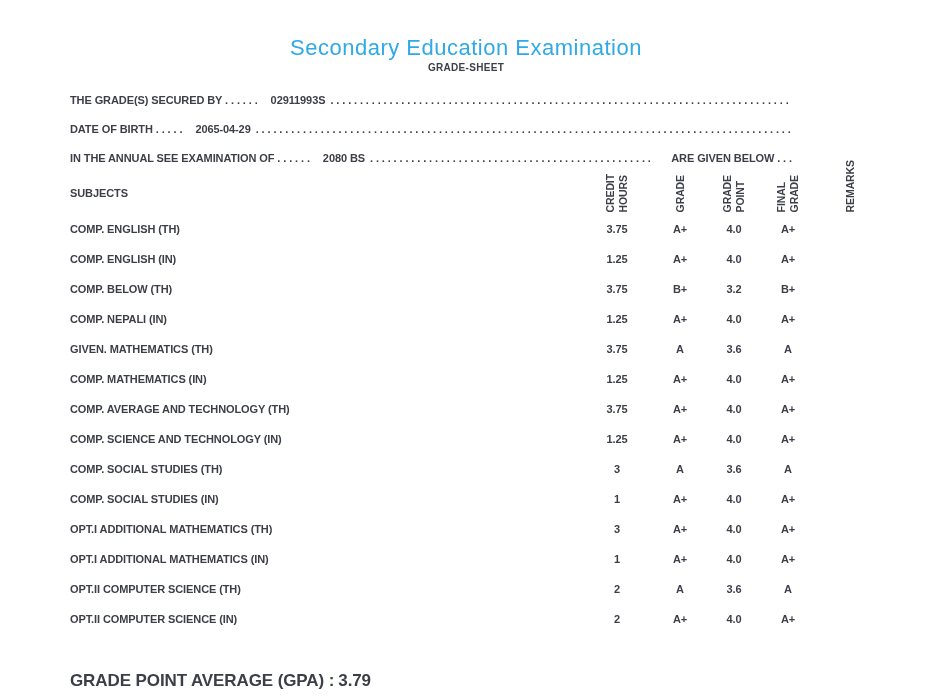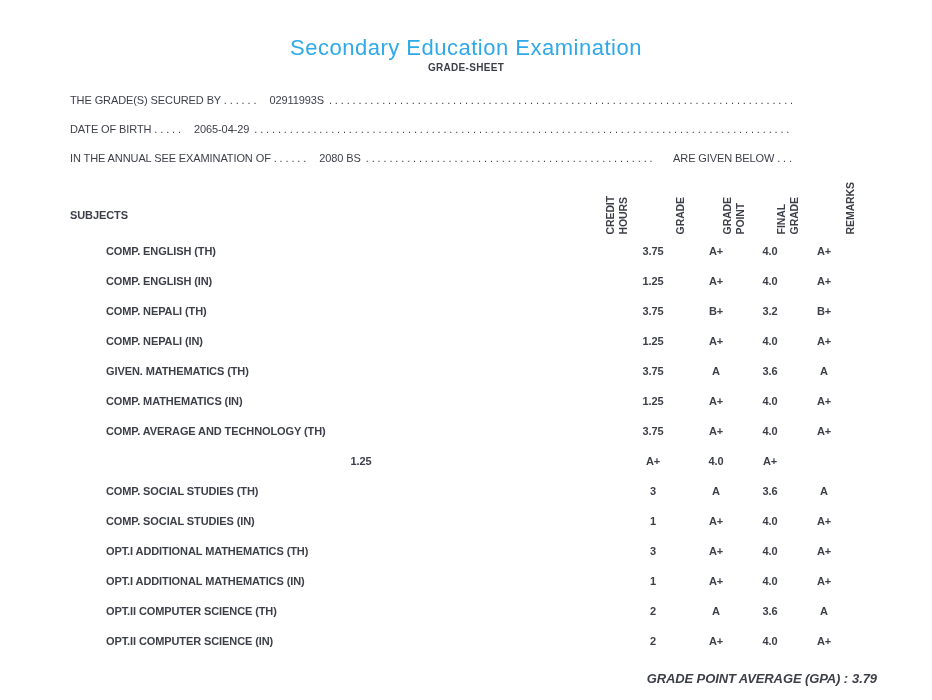--- a/index.html
+++ b/index.html
@@ -40,35 +40,35 @@
     position: absolute;
     top: 85px;
     left: 70px;
     width: 722px;
   }
   .info-line {
     display: flex;
     align-items: center;
     height: 29px;
     font-size: 11px;
-    font-weight: 400;
+    font-weight: 700;
     letter-spacing: -0.1px;
     white-space: nowrap;
   }
   .info-value { margin-left: 5px; padding-left: 8px; }
   .dot-leader {
     flex: 1 1 auto;
     overflow: hidden;
     white-space: nowrap;
     margin-left: 5px;
   }
   .info-suffix { flex: 0 0 auto; margin-left: 17px; }
   .grade-table {
     position: absolute;
-    top: 176px;
+    top: 154px;
     left: 70px;
     width: 816px;
     font-size: 11px;
     font-weight: 700;
     letter-spacing: -0.1px;
   }
   .t-header, .t-row {
     display: grid;
     grid-template-columns: 510px 74px 52px 56px 52px 72px;
   }
@@ -86,34 +86,32 @@
   }
   .vhead {
     writing-mode: vertical-rl;
     transform: rotate(180deg);
     white-space: pre-line;
     line-height: 1.2;
     font-size: 10.5px;
     text-align: left;
   }
   .t-body { margin-top: 2px; }
-  .t-row { height: 30px; align-items: center; margin-left: 36px; }
+  .t-row { height: 30px; align-items: center; }
   .cell-subject { text-align: left; }
   .cell-center { text-align: center; }
   .gpa-line {
     position: absolute;
     top: 671px;
     left: 70px;
     width: 816px;
-    text-align: right;
     padding-right: 9px;
-    font-size: 13px;
+    font-size: 17px;
     font-weight: 700;
     letter-spacing: -0.1px;
-    font-style: italic;
   }
   .gpa-value { margin-left: 4px; }
 </style>
 </head>
 <body>
 
 <div class="page">
 
   <div class="doc-title">Secondary Education Examination</div>
   <div class="doc-subtitle">GRADE-SHEET</div>
@@ -172,21 +170,21 @@
   <div class="t-row">
     <div class="cell-subject">COMP. ENGLISH (IN)</div>
     <div class="cell-center">1.25</div>
     <div class="cell-center">A+</div>
     <div class="cell-center">4.0</div>
     <div class="cell-center">A+</div>
     <div class="cell-center"></div>
   </div>
 
   <div class="t-row">
-    <div class="cell-subject">COMP. NEPALI (TH)</div>
+    <div class="cell-subject">COMP. BELOW (TH)</div>
     <div class="cell-center">3.75</div>
     <div class="cell-center">B+</div>
     <div class="cell-center">3.2</div>
     <div class="cell-center">B+</div>
     <div class="cell-center"></div>
   </div>
 
   <div class="t-row">
     <div class="cell-subject">COMP. NEPALI (IN)</div>
     <div class="cell-center">1.25</div>
@@ -217,20 +215,21 @@
   <div class="t-row">
     <div class="cell-subject">COMP. AVERAGE AND TECHNOLOGY (TH)</div>
     <div class="cell-center">3.75</div>
     <div class="cell-center">A+</div>
     <div class="cell-center">4.0</div>
     <div class="cell-center">A+</div>
     <div class="cell-center"></div>
   </div>
 
   <div class="t-row">
+    <div class="cell-subject">COMP. SCIENCE AND TECHNOLOGY (IN)</div>
     <div class="cell-center">1.25</div>
     <div class="cell-center">A+</div>
     <div class="cell-center">4.0</div>
     <div class="cell-center">A+</div>
     <div class="cell-center"></div>
   </div>
 
   <div class="t-row">
     <div class="cell-subject">COMP. SOCIAL STUDIES (TH)</div>
     <div class="cell-center">3</div>

